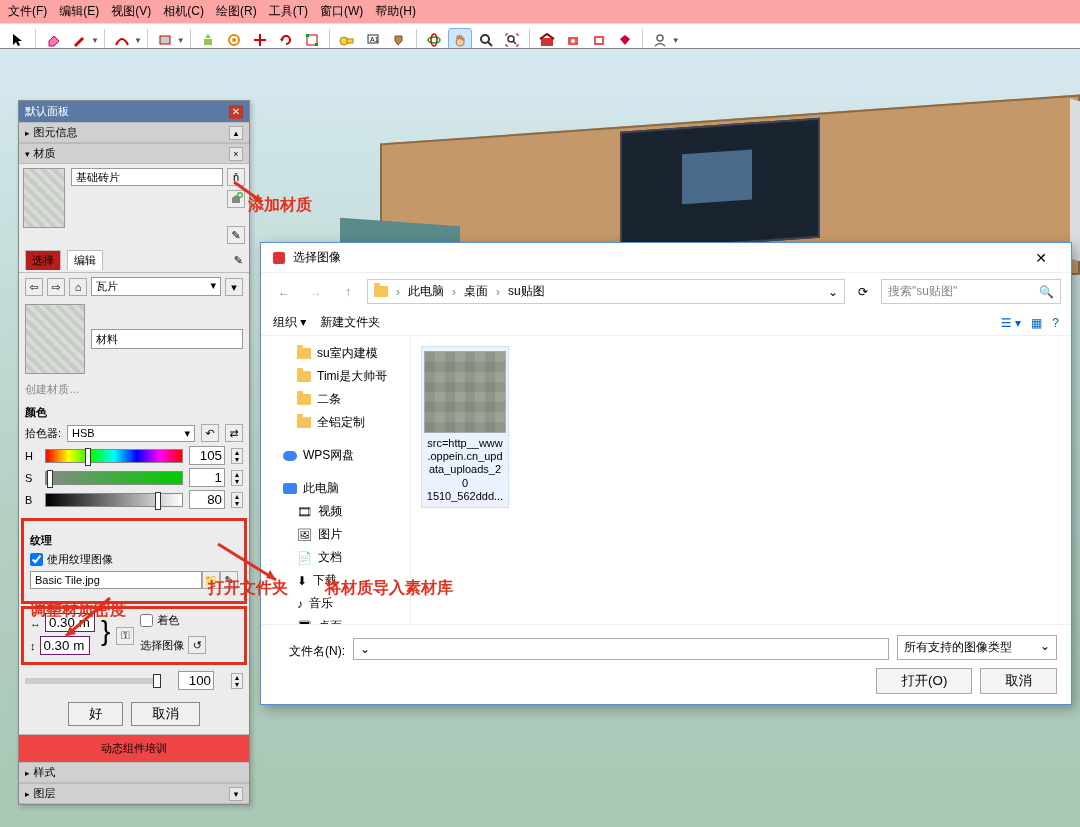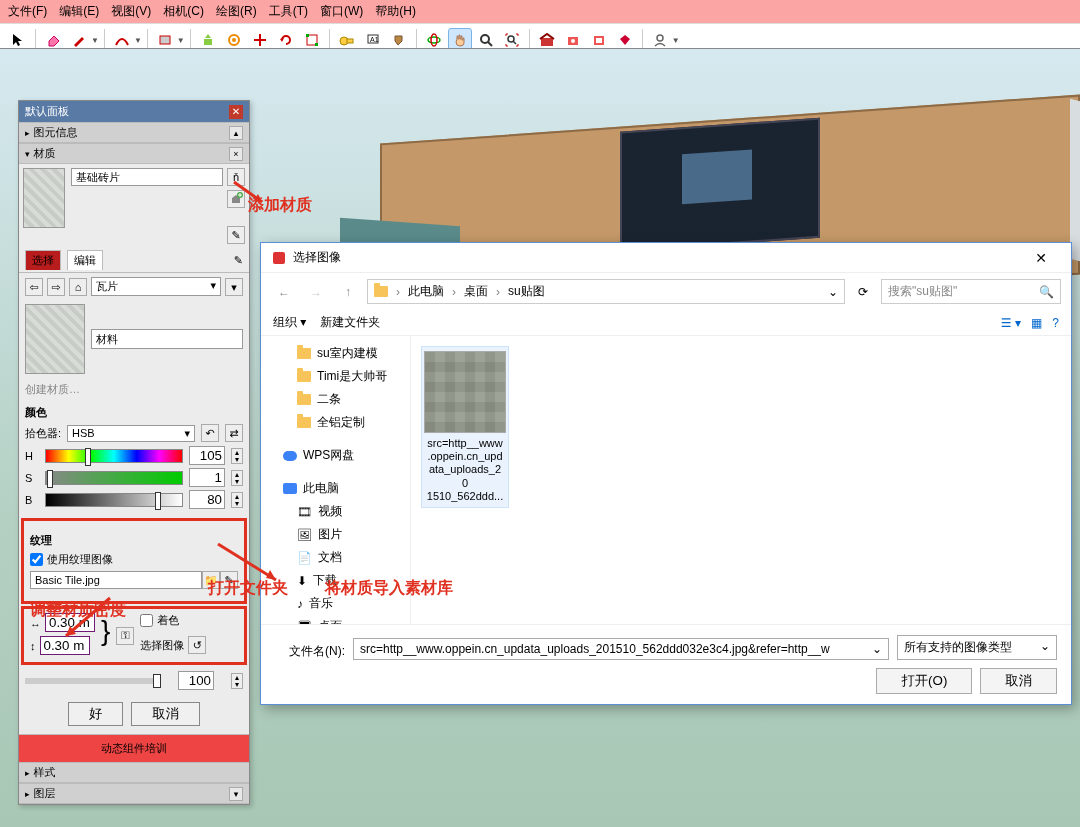--- a/index.html
+++ b/index.html
@@ -597,21 +597,20 @@
           <span>1510_562ddd...</span>
         </div>
       </div>
     </div>
   </div>
 
   <div class="dlg-footer">
     <div class="fn-row">
       <span class="fn-label">文件名(N):</span>
       <div class="fn-input">
-          <span>src=http__www.oppein.cn_updata_uploads_201510_562ddd032e3c4.jpg&amp;refer=http__w</span>
           <span>⌄</span>
         </div>
       <div class="fn-type">
           <span>所有支持的图像类型</span>
           <span>⌄</span>
         </div>
     </div>
     <div class="dlg-btns">
       <button class="dlg-btn">打开(O)</button>
       <button class="dlg-btn">取消</button>

